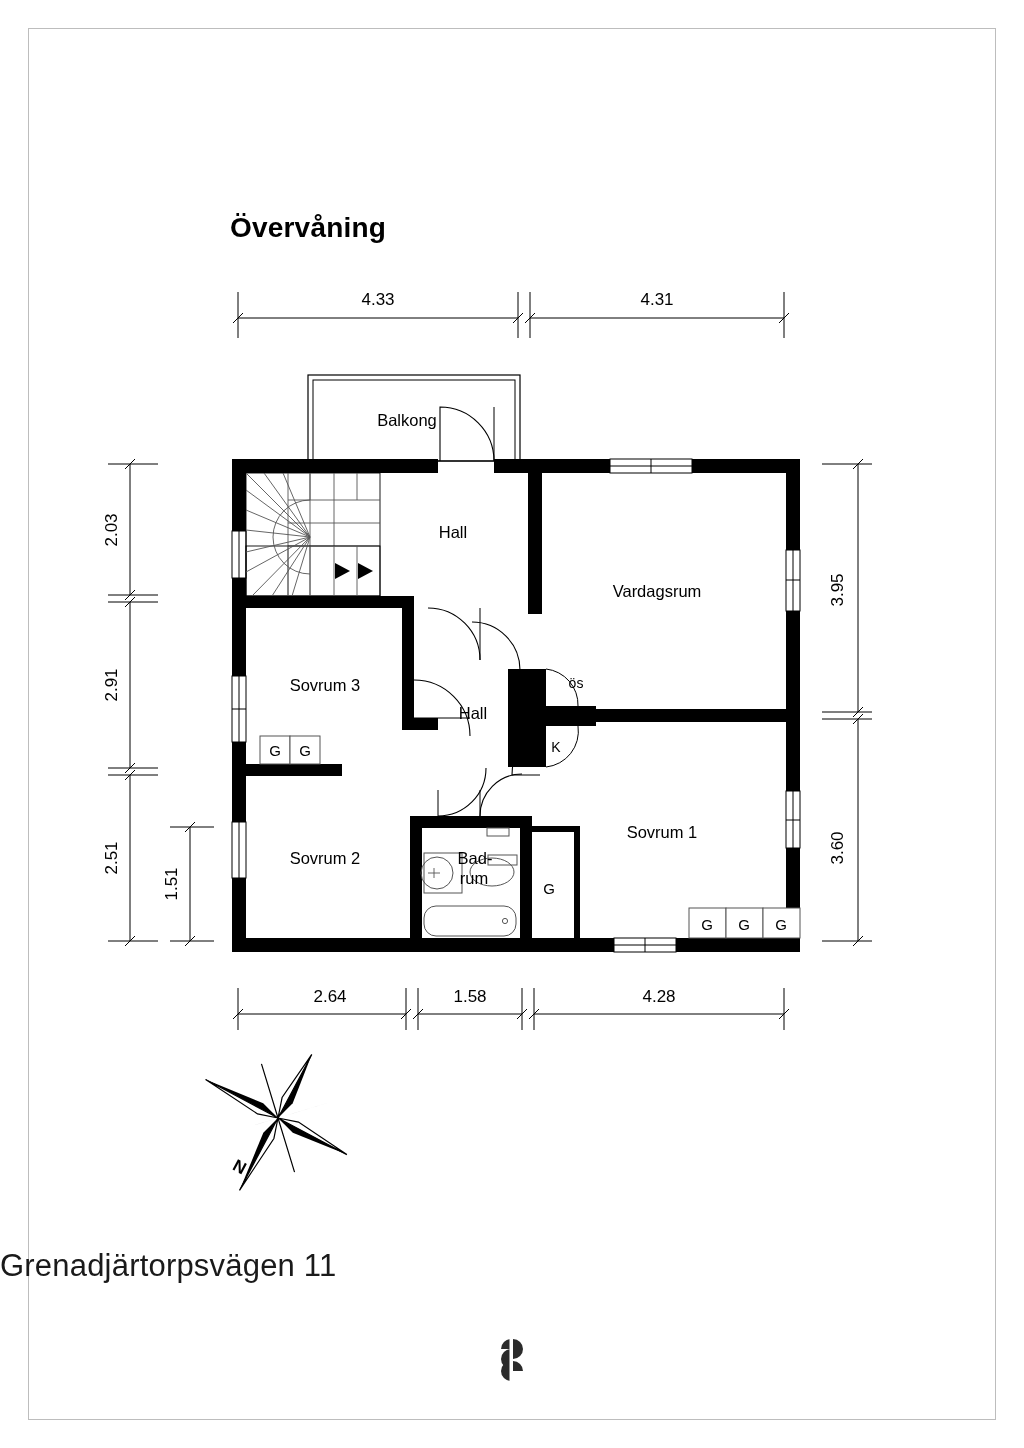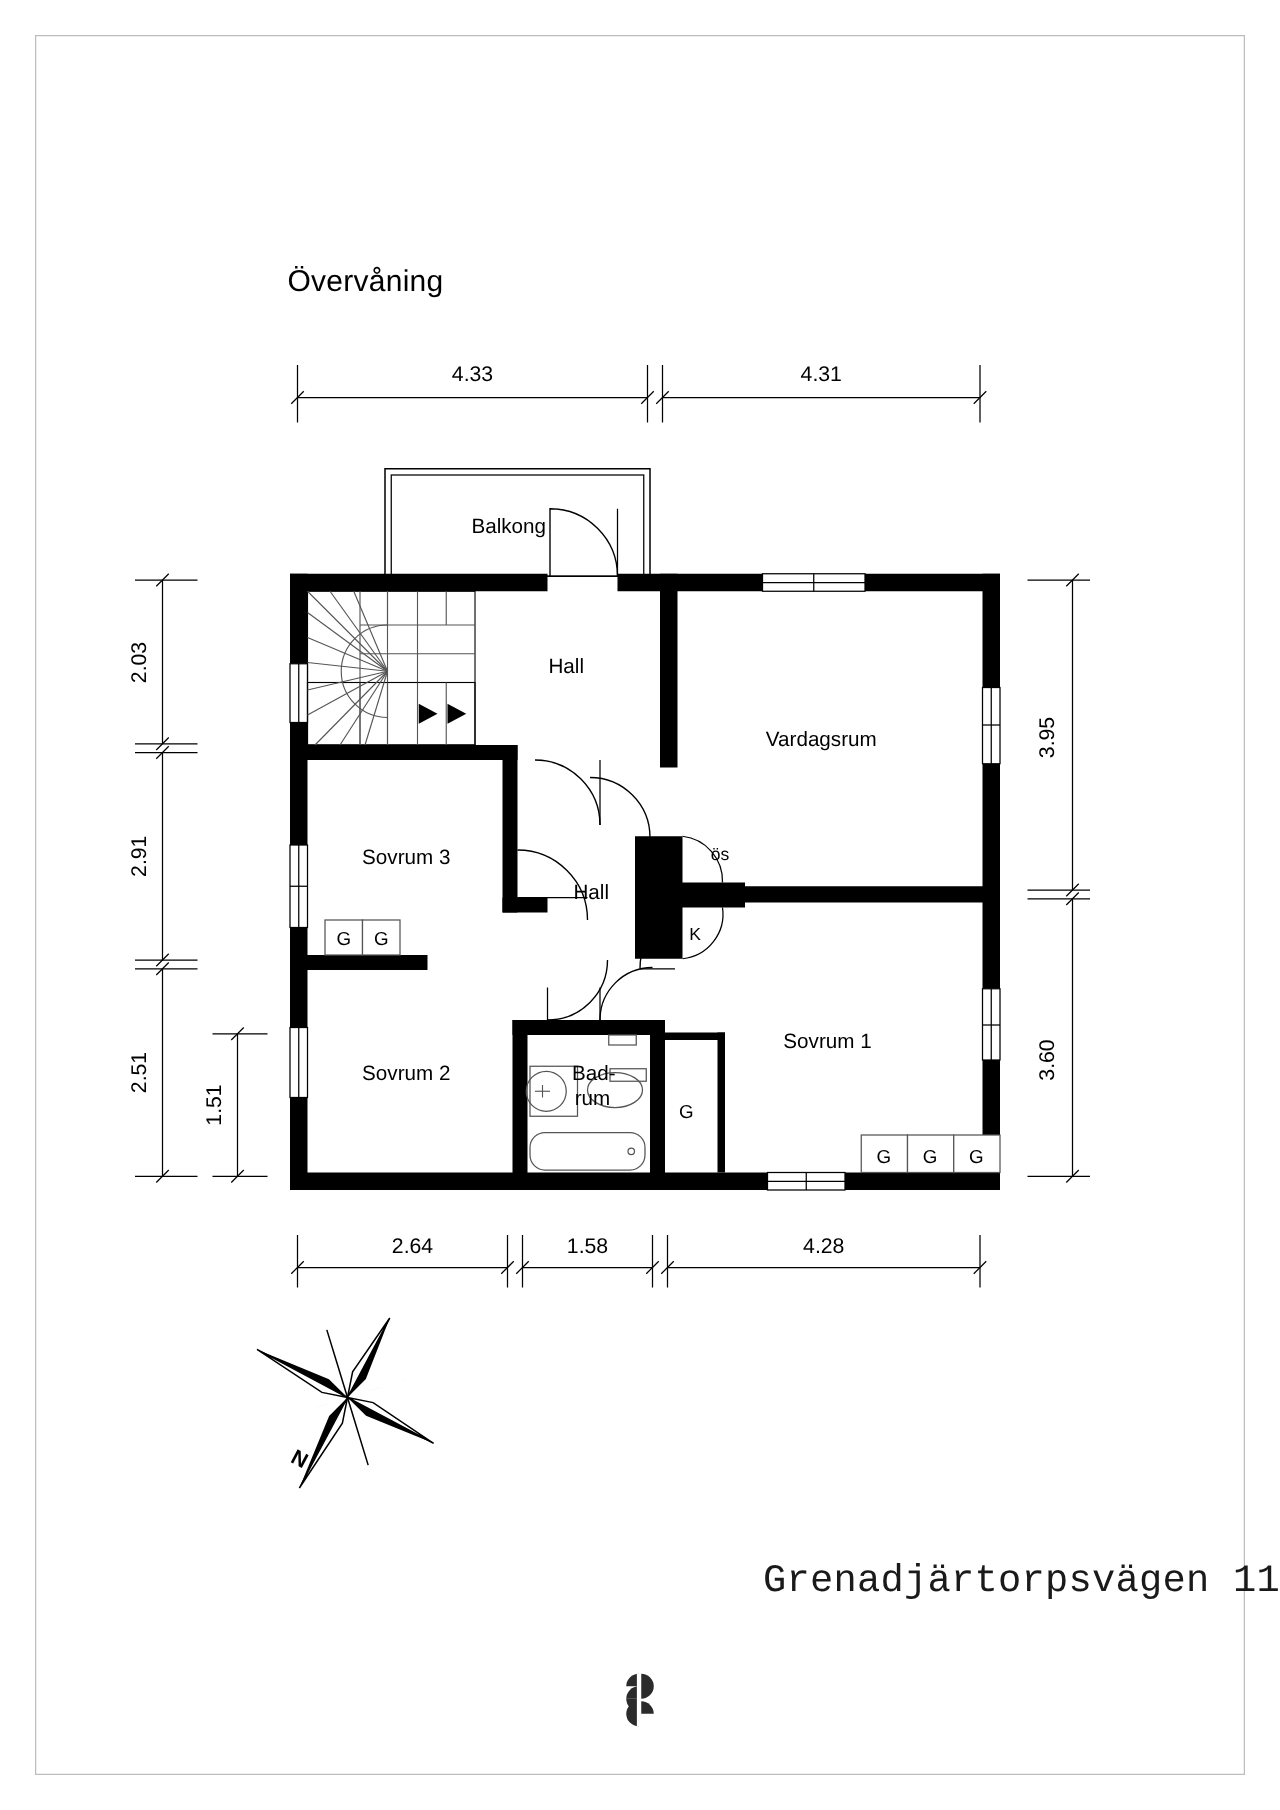--- a/index.html
+++ b/index.html
@@ -27,37 +27,36 @@
     width: 968px;
     height: 1392px;
     border: 1px solid #bdbdbd;
     box-sizing: border-box;
     pointer-events: none;
   }
   #floor-title {
     position: absolute;
     left: 230px;
     top: 212px;
-    font-size: 24px;
-    font-weight: normal;
+    font-size: 28px;
+    font-weight: bold;
     color: #000;
     letter-spacing: 0.2px;
   }
   #plan-svg {
     position: absolute;
     left: 0;
     top: 0;
   }
   #footer {
     position: absolute;
     left: 0;
     right: 0;
     top: 1248px;
-    text-align: right;
-    font-family: Liberation Mono, monospace;
+    text-align: left;
   }
   #address-title {
     font-size: 31px;
     color: #1a1a1a;
     letter-spacing: 0.2px;
     line-height: 1.15;
   }
   #address-sub {
     font-size: 14.5px;
     color: #c9c9c9;

